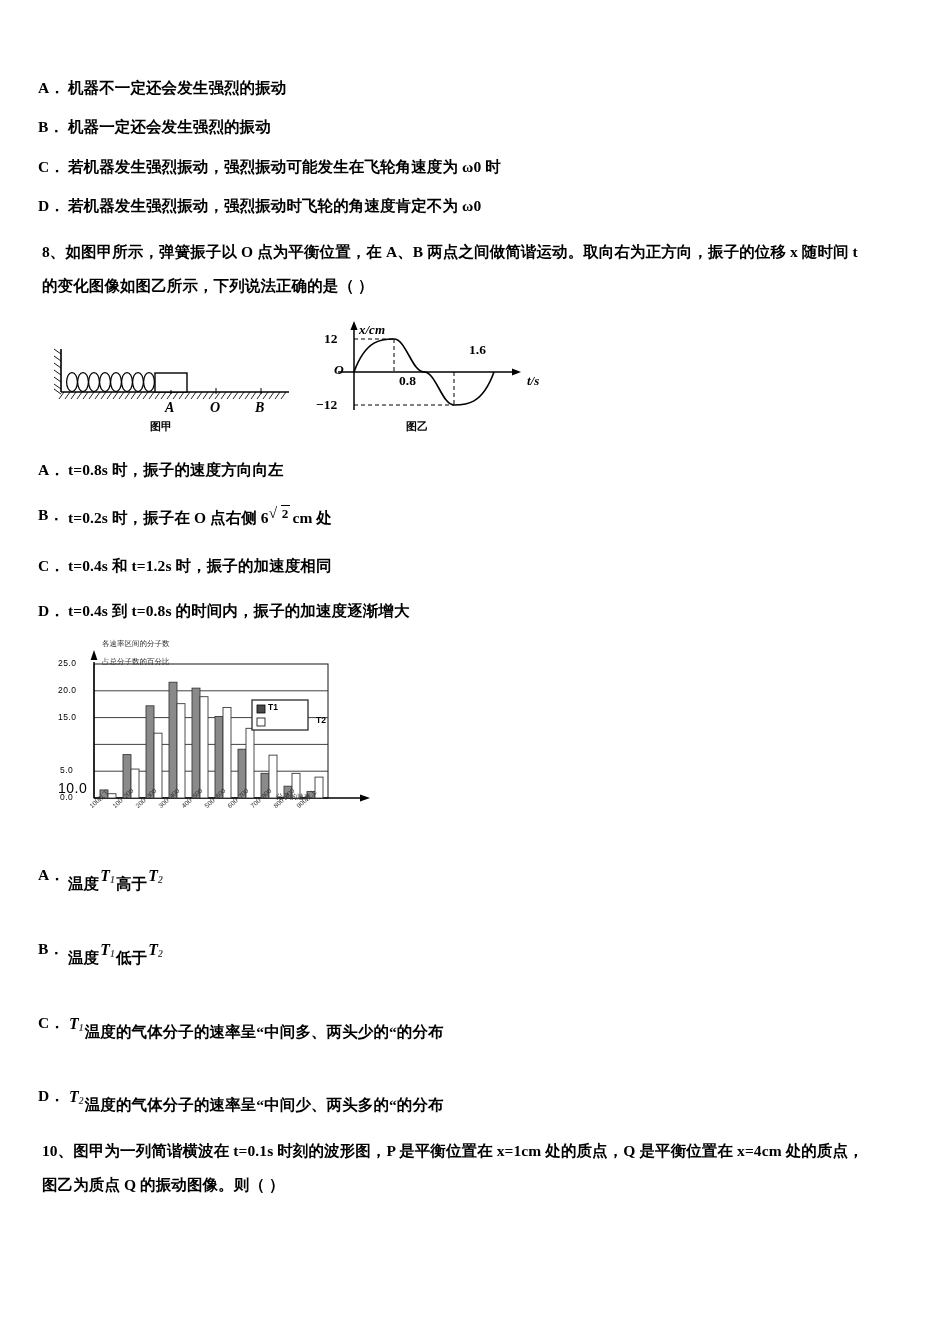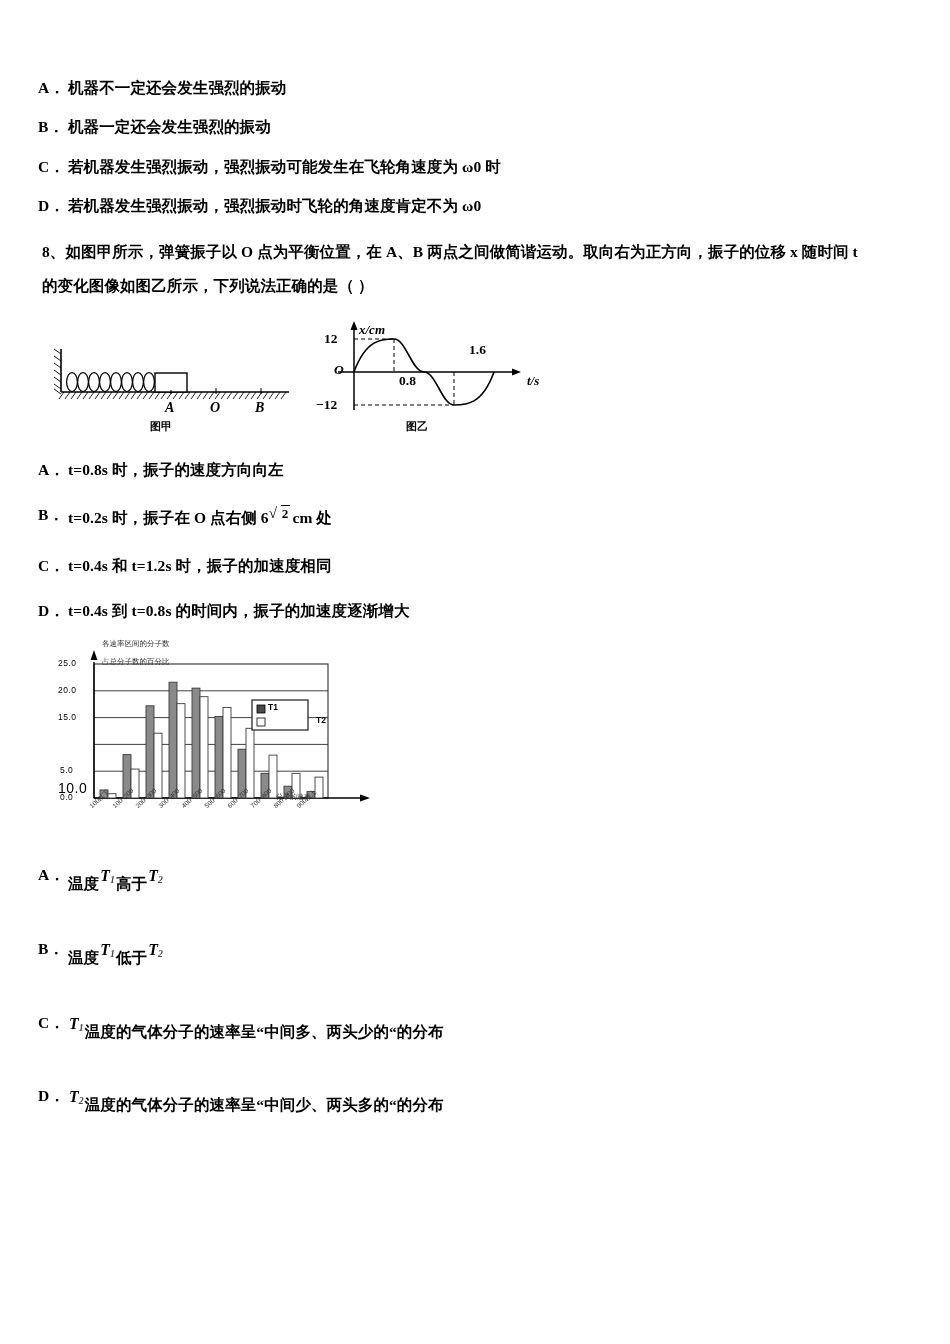--- a/index.html
+++ b/index.html
@@ -389,15 +389,21 @@
           <span class="opt-body"><span class="Traised"><span>T</span><span class="ix">1</span></span><span>温度的气体分子的速率呈“中间多、两头少的“的分布</span></span>
         </div>
 
         <div class="opt-row" style="margin-bottom:20px;">
           <span class="opt-tag">D．</span>
           <span class="opt-body"><span class="Traised"><span>T</span><span class="ix">2</span></span><span>温度的气体分子的速率呈“中间少、两头多的“的分布</span></span>
         </div>
       </div>
     </div>
 
+    <div style="margin-top:16px;">
+      <p class="q-para">
+        <span>10、</span><span>图甲为一列简谐横波在 t=0.1s 时刻的波形图，P 是平衡位置在 x=1cm 处的质点，Q 是平衡位置在 x=4cm 处的质点，</span>
+      </p>
+      <p class="q-para">图乙为质点 Q 的振动图像。则（      ）</p>
+    </div>
 
   </div>
 </div>
 
 </body></html>

